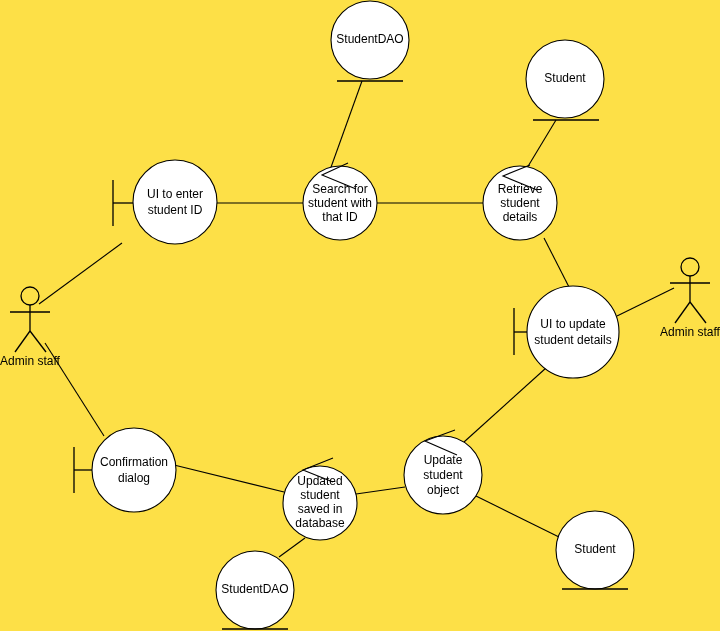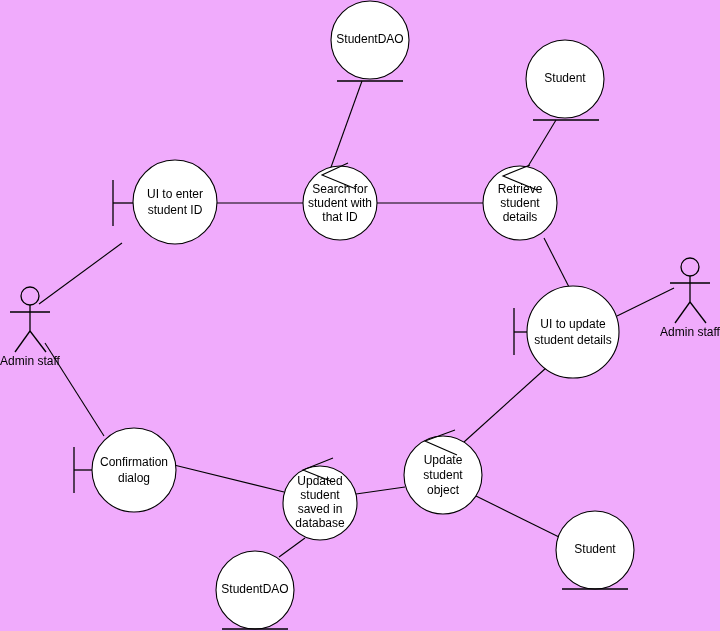--- a/index.html
+++ b/index.html
@@ -8,21 +8,21 @@
     padding: 0;
     background: #ffffff;
   }
   body {
     font-family: "Liberation Sans", sans-serif;
   }
   #canvas-wrap {
     position: relative;
     width: 720px;
     height: 631px;
-    background: #f0abfc;
+    background: #fde047;
     overflow: hidden;
   }
   svg#diagram {
     display: block;
     width: 720px;
     height: 631px;
   }
   .node-circle {
     fill: #ffffff;
     stroke: #000000;

